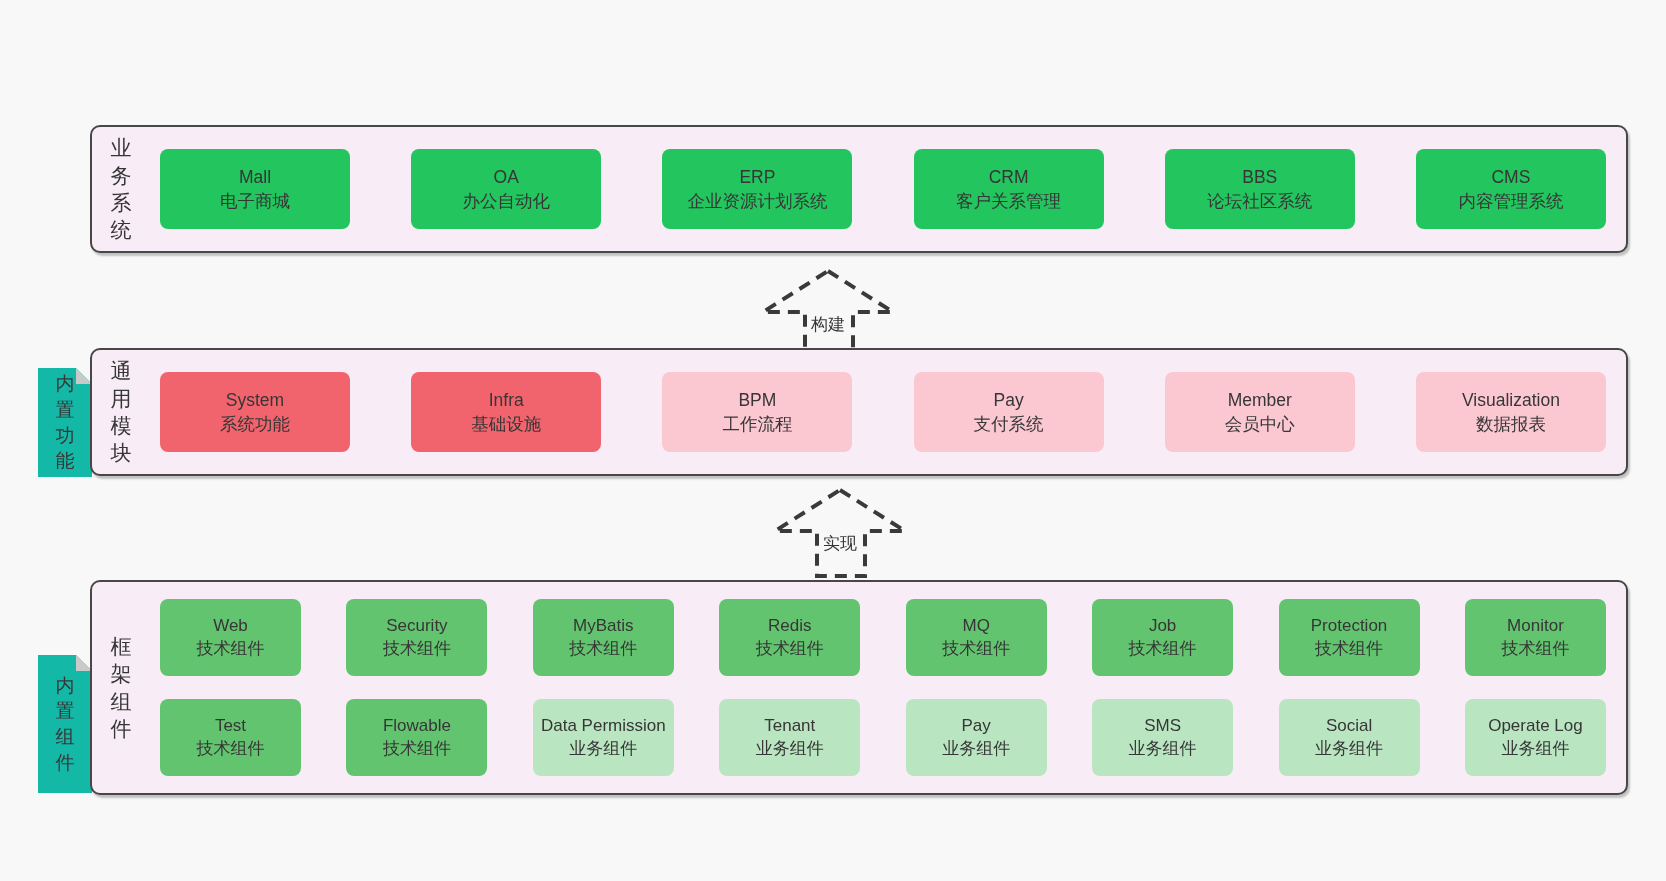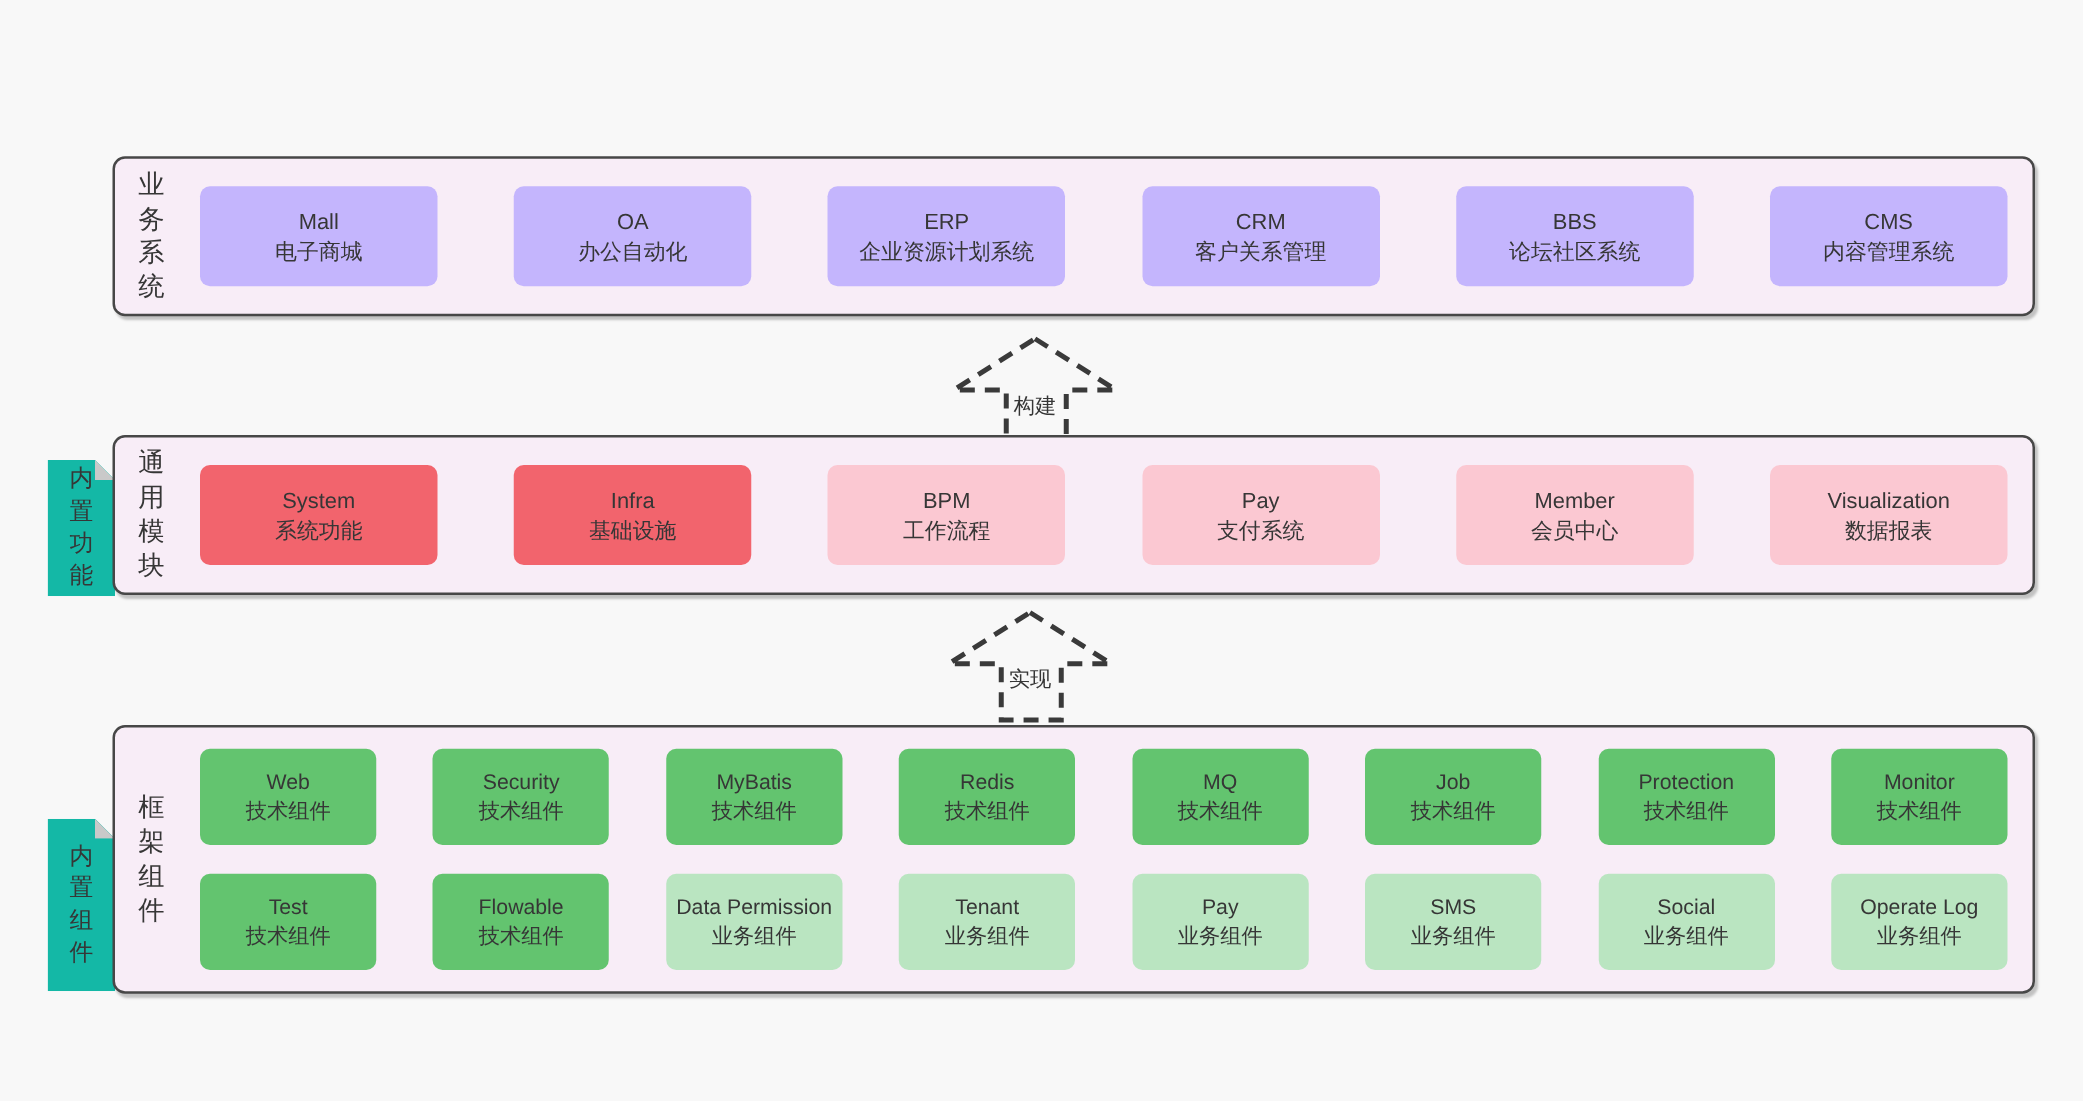--- a/index.html
+++ b/index.html
@@ -28,21 +28,21 @@
     padding:0 20px 0 26px;
   }
   .box{
     border-radius:8px;display:flex;flex-direction:column;
     justify-content:center;align-items:center;text-align:center;
     font-size:17.5px;line-height:1.4;
   }
   .box .t{white-space:pre-line;}
   .w190{width:190px;height:80px;}
   .w141{width:141px;height:77px;font-size:17px;line-height:1.32;}
-  .blue{background:#c4b5fd;}
+  .blue{background:#22c55e;}
   .red{background:#f2646d;}
   .pink{background:#fbc8d2;}
   .green{background:#63c46f;}
   .green-light{background:#bae5c1;}
   .note{
     position:absolute;left:38px;width:54px;background:#14b8a6;
     clip-path:polygon(0 0,calc(100% - 16px) 0,100% 16px,100% 100%,0 100%);
     display:flex;align-items:center;justify-content:center;z-index:0;
   }
   .note .fold{
@@ -134,21 +134,21 @@
       <div class="t">Member</div>
       <div class="t">会员中心</div>
     </div>
     <div class="box w190 pink">
       <div class="t">Visualization</div>
       <div class="t">数据报表</div>
     </div>
   </div>
 </div>
 
-<div class="arrow" style="left:756px;top:487px;">
+<div class="arrow" style="left:772px;top:487px;">
   <svg width="136" height="92" viewBox="0 0 136 92">
     <path d="M68 3 L133 44 L93 44 L93 89 L45 89 L45 44 L3 44 Z" fill="none" stroke="#3a3a3a" stroke-width="4" stroke-dasharray="12 8" stroke-linecap="butt"></path>
   </svg>
   <span class="arrow-label">实现</span>
 </div>
 
 <div class="layer" style="top:580px;height:215px;">
   <div class="layer-label">框架组件</div>
   <div class="layer-grid">
     <div class="box w141 green">

